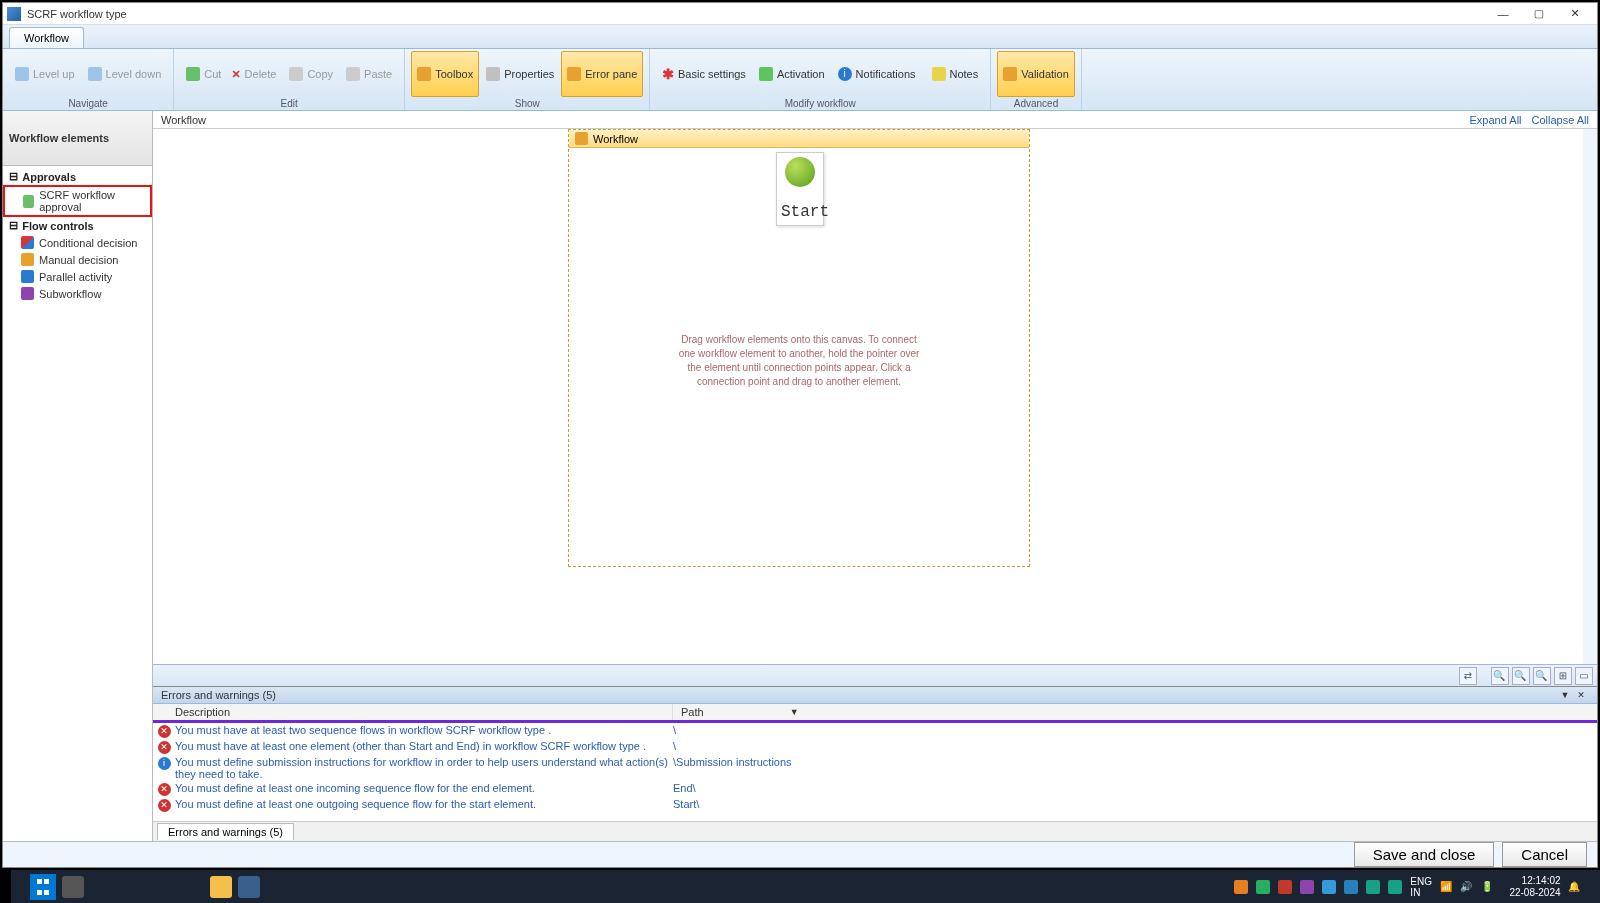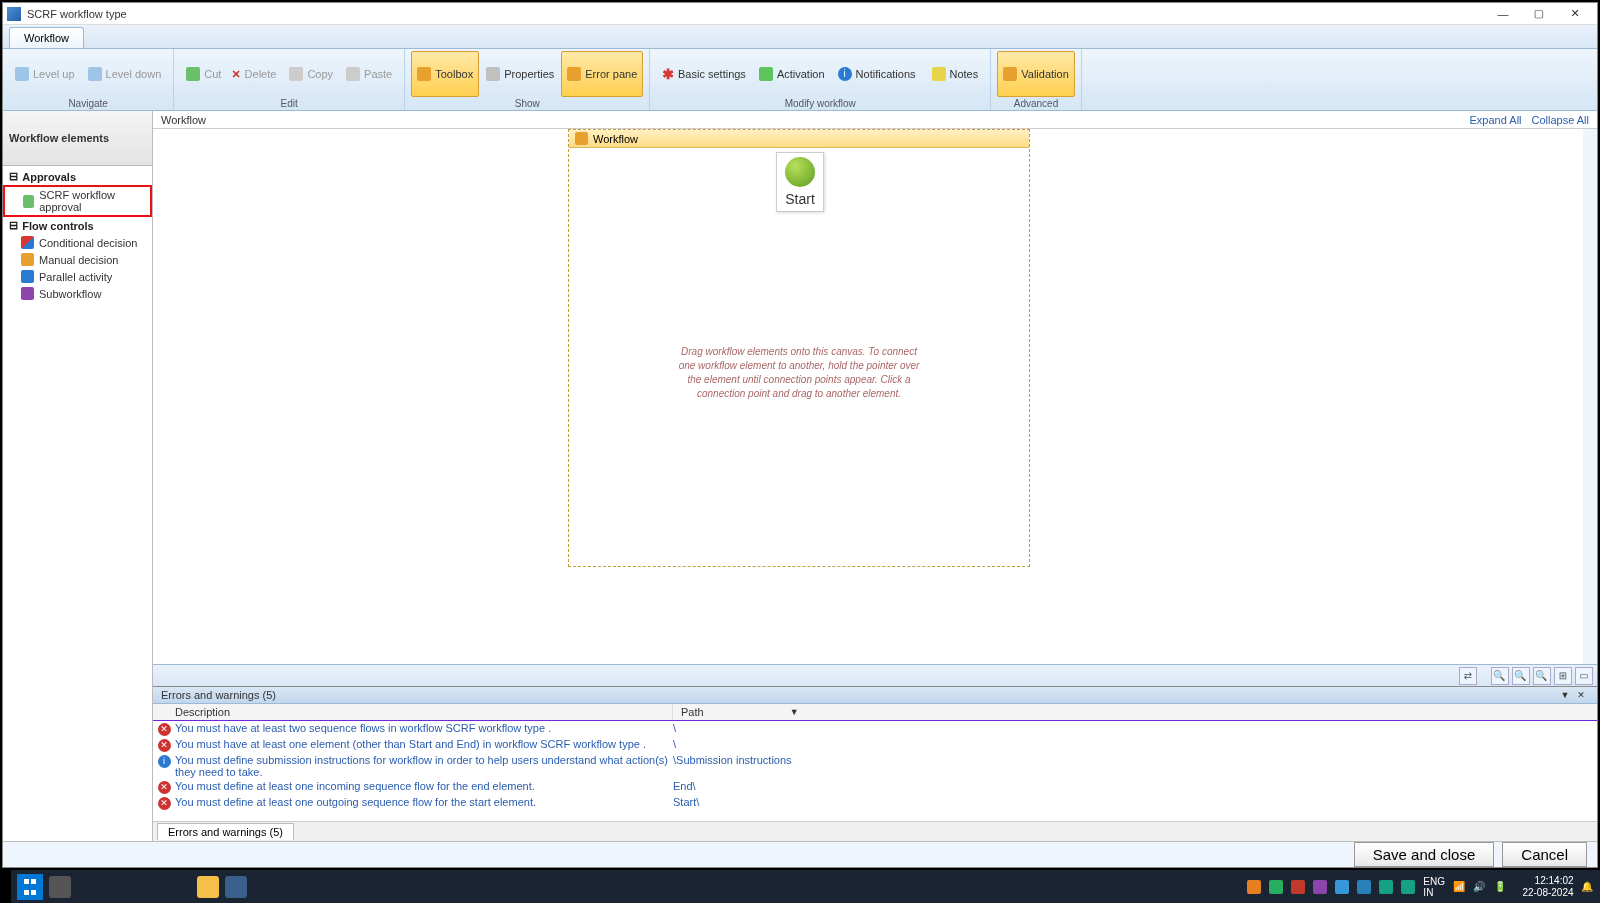--- a/index.html
+++ b/index.html
@@ -49,44 +49,44 @@
 .main-panel { flex: 1; display: flex; flex-direction: column; min-width: 0; }
 .main-header { height: 18px; display: flex; align-items: center; padding: 0 8px; background: #fff; border-bottom: 1px solid #ccc; font-size: 11px; color: #333; }
 .main-header .spacer { flex: 1; }
 .link-btn { color: #2a5db0; cursor: pointer; margin-left: 10px; font-size: 11px; }
 .canvas-area { flex: 1; background: #fff; position: relative; overflow: hidden; }
 .workflow-box { position: absolute; left: 415px; top: 0; width: 462px; height: 438px; border: 1px dashed #c29d3a; }
 .workflow-box .wf-title { background: linear-gradient(#fff0c1,#ffdb84); border-bottom: 1px solid #d8b65a; padding: 2px 6px; font-size: 11px; display:flex; align-items:center; gap:5px;}
 .wf-title .wf-icon { width:13px; height:13px; background:#e8a02e; border-radius:2px; display:inline-block;}
 .start-node { position: absolute; left: 207px; top: 22px; width: 48px; border: 1px solid #ccc; background: #fff; box-shadow: 1px 1px 3px rgba(0,0,0,0.15); text-align:center; padding:4px;}
 .start-node .circle { width: 30px; height: 30px; border-radius: 50%; background: radial-gradient(circle at 35% 30%, #b8e05a, #5a9c1e); margin: 0 auto; }
-.start-node .lbl { font-size: 14px; color: #333; margin-top: 4px; }
-.canvas-hint { position: absolute; left: 50%; top: 215px; transform: translateX(-50%); width: 250px; text-align: center; font-size: 10px; color: #a66; line-height: 1.4; font-style: italic; }
+.start-node .lbl { font-size: 16px; color: #333; margin-top: 16px; font-family: Liberation Mono, monospace; }
+.canvas-hint { position: absolute; left: 50%; top: 203px; transform: translateX(-50%); width: 250px; text-align: center; font-size: 10px; color: #a66; line-height: 1.4; }
 .canvas-toolbar { height: 22px; background: linear-gradient(#eaf2fb,#d9e7f5); border-top: 1px solid #9cb9d8; display: flex; align-items: center; justify-content: flex-end; gap: 3px; padding: 0 4px; }
 .canvas-toolbar .tb-btn { width: 18px; height: 18px; border: 1px solid #aac; background: #eef5fc; cursor: pointer; display:flex; align-items:center; justify-content:center; font-size:10px; color:#456;}
 .errors-panel { height: 155px; border-top: 1px solid #888; display: flex; flex-direction: column; }
 .errors-title { background: linear-gradient(#d9e7f5,#c2d6ec); border-bottom: 1px solid #9cb9d8; padding: 2px 8px; font-size: 11px; color: #333; display:flex; align-items:center;}
 .errors-title .spacer{flex:1;}
 .errors-title .tri{ width:16px; text-align:center; cursor:pointer; font-size:9px;}
-.errors-grid-header { display: flex; background: #f4f4f4; border-bottom: 1px solid #6d28d9; font-size: 11px; color: #333; }
+.errors-grid-header { display: flex; background: #f4f4f4; border-bottom: 3px solid #6d28d9; font-size: 11px; color: #333; }
 .errors-grid-header .col1 { width: 520px; padding: 2px 22px; border-right: 1px solid #ddd; }
 .errors-grid-header .col2 { flex: 1; padding: 2px 8px; display:flex; align-items:center; gap:6px;}
 .errors-rows { flex: 1; overflow: auto; background: #fff; }
 .err-row { display: flex; font-size: 11px; color: #2a5db0; padding: 1px 0; }
 .err-row .ic-col { width: 22px; text-align: center; }
 .err-row .desc { width: 498px; }
 .err-row .path { flex: 1; }
 .err-ico { width: 13px; height: 13px; border-radius: 50%; display: inline-block; color: #fff; font-size: 9px; text-align: center; line-height: 13px; }
 .err-ico.error { background: #c33; }
 .err-ico.info { background: #2a7ad4; }
 .errors-tab-strip { height: 20px; background: #f0f0f0; border-top: 1px solid #ccc; display: flex; align-items: center; padding-left: 4px; }
 .errors-tab { padding: 2px 10px; font-size: 11px; background: #fff; border: 1px solid #bbb; border-bottom: none; cursor:pointer;}
 .footer { height: 26px; background: #eef5fc; border-top: 1px solid #bbb; display: flex; align-items: center; justify-content: flex-end; padding: 0 10px; gap: 8px; }
 .footer .btn { padding: 3px 18px; font-size: 15px; background: linear-gradient(#fff,#e8e8e8); border: 1px solid #999; cursor: pointer; }
-.taskbar { position: absolute; left: 11px; right: 0; bottom: 0; height: 33px; background: #1a2433; display: flex; align-items: center; padding: 0 6px; color: #fff; font-size: 10px; }
+.taskbar { position: absolute; left: 11px; right: 0; bottom: 0; height: 33px; background: #1a2433; display: flex; align-items: center; padding: 0 19px; color: #fff; font-size: 10px; }
 .taskbar .start { width: 26px; height: 26px; background: #0078d4; display:flex; align-items:center; justify-content:center;}
 .taskbar .start .sq{ width:5px; height:5px; background:#fff; margin:1px; display:inline-block;}
 .taskbar .tb-ico { width: 22px; height: 22px; margin-left: 6px; background: #333; border-radius: 3px; cursor:pointer;}
 .taskbar .tb-ico.file { background: #f5c04a; }
 .taskbar .tb-ico.app { background: #3a5f8a; }
 .taskbar .spacer { flex: 1; }
 .taskbar .tray { display: flex; align-items: center; gap: 8px; }
 .taskbar .tray .tr { width: 14px; height: 14px; border-radius: 2px; cursor:pointer;}
 .taskbar .clock { text-align: right; line-height: 1.2; margin-left: 8px; }
 .scrollbar-v { position:absolute; right:0; top:0; bottom:0; width:14px; background:#eef5fc; }

